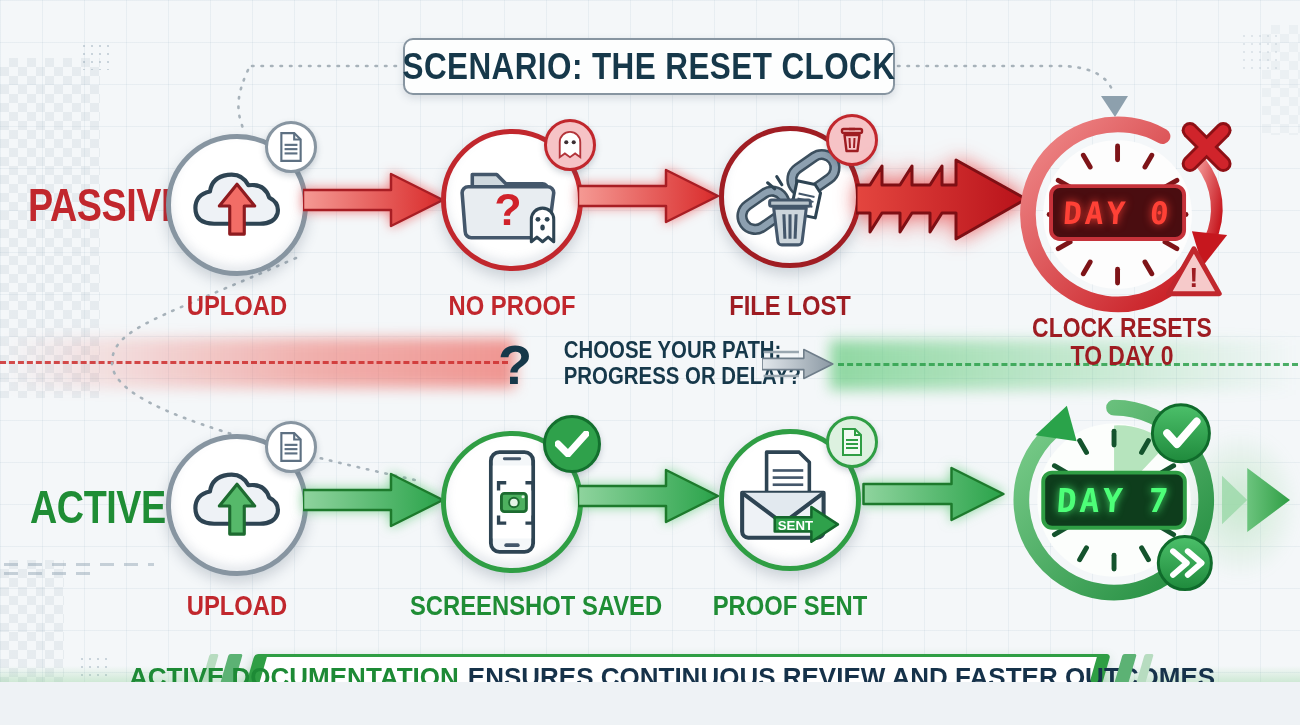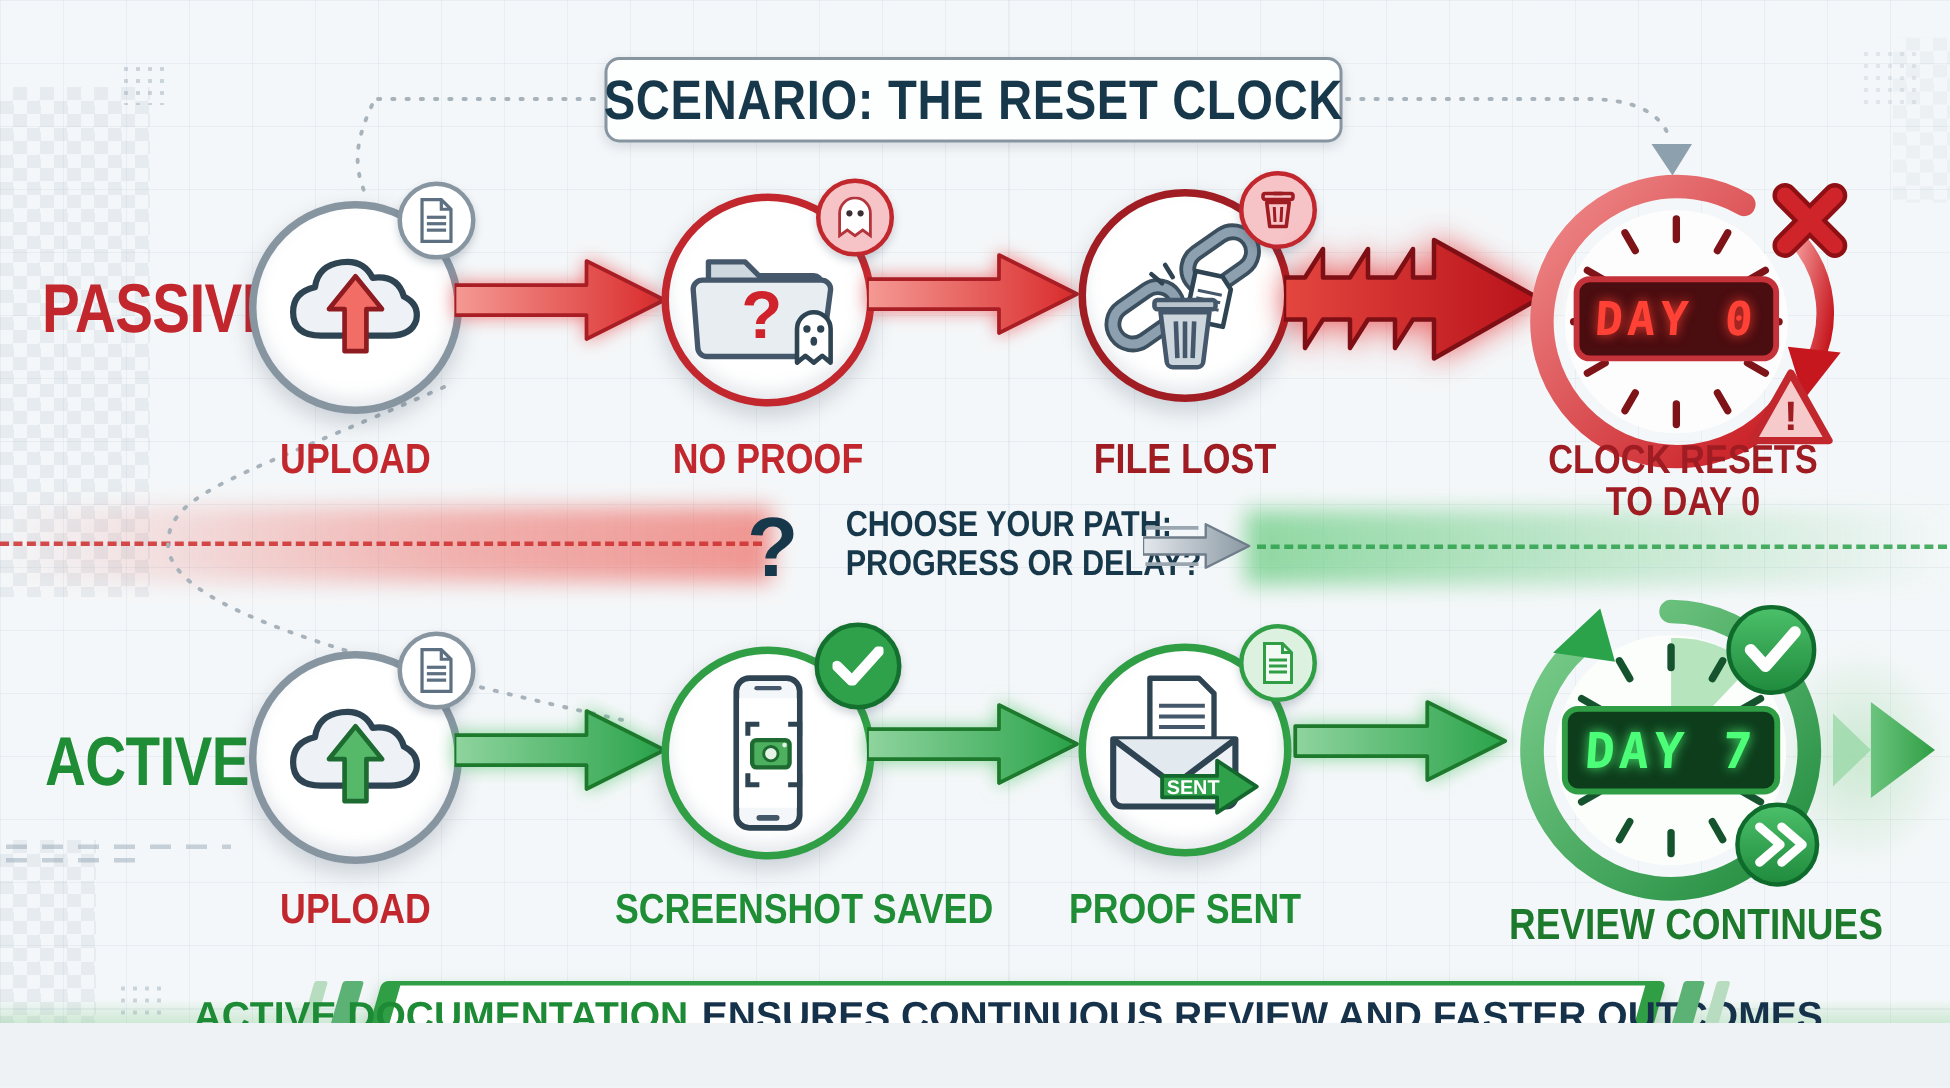--- a/index.html
+++ b/index.html
@@ -52,21 +52,21 @@
     box-shadow:0 3px 6px rgba(60,80,100,.25);
   }
   .badge.pink{background:#f6c3c6;border-color:#c1272d;}
   .badge.greenfill{background:#2fa14b;border-color:#13702e;}
   .badge.lightgreen{background:#ddf1e0;border-color:#2f9e44;}
 
   .step-label{position:absolute;width:240px;text-align:center;font-size:28px;font-weight:bold;white-space:nowrap;}
   .step-label.red{color:#c1272d;}
   .step-label.darkred{color:#9e1c22;}
   .step-label.green{color:#1f8d35;}
-  .clock-caption{position:absolute;text-align:center;font-weight:bold;font-size:27px;line-height:28px;white-space:nowrap;}
+  .clock-caption{position:absolute;text-align:center;font-weight:bold;font-size:27px;line-height:28px;white-space:nowrap;margin-top:22px;}
 
   .arrow-svg{position:absolute;}
   .glow-red{filter:drop-shadow(0 0 6px rgba(235,60,60,.65));}
   .glow-red-big{filter:drop-shadow(0 0 10px rgba(230,30,30,.7));}
   .glow-green{filter:drop-shadow(0 0 6px rgba(60,190,90,.6));}
 
   .band{position:absolute;pointer-events:none;}
   .red-band{left:0;top:338px;width:515px;height:50px;background:linear-gradient(to right, rgba(235,70,60,0), rgba(235,70,60,.40) 60%, rgba(235,70,60,.55));filter:blur(7px);}
   .green-band{left:830px;top:340px;width:470px;height:50px;background:linear-gradient(to right, rgba(60,190,90,.55), rgba(60,190,90,0));filter:blur(7px);}
   .red-dash{position:absolute;left:0;top:361px;width:508px;border-top:3px dashed rgba(205,45,45,.85);}
@@ -463,23 +463,20 @@
   <svg style="position:absolute;left:1222px;top:466px;" width="68" height="68" viewBox="0 0 70 66">
     <defs>
         <linearGradient id="gr-ch" x1="0" y1="0" x2="1" y2="0">
           <stop offset="0" stop-color="#6cc47e"></stop>
           <stop offset="1" stop-color="#2f9e44"></stop>
         </linearGradient>
       </defs>
     <polygon points="0,8 26,33 0,58" fill="#9ad8a7" opacity=".8"></polygon>
     <polygon points="26,0 70,33 26,66" fill="url(#gr-ch)"></polygon>
   </svg>
-  <div class="clock-caption" style="left:985px;top:603px;width:280px;color:#1d7a2c;font-size:29px;">
-    <div class="condensed">REVIEW CONTINUES</div>
-  </div>
 
   <div class="stripe" style="left:203px;width:9px;background:#b7dcc0;"></div>
   <div class="stripe" style="left:222px;width:14px;background:#5cb274;"></div>
   <div class="banner">
     <div class="banner-inner condensed">
       <span class="hl">ACTIVE DOCUMENTATION</span><span class="rest">ENSURES CONTINUOUS REVIEW AND FASTER OUTCOMES.</span>
     </div>
   </div>
   <div class="stripe" style="left:1116px;width:14px;background:#5cb274;"></div>
   <div class="stripe" style="left:1138px;width:9px;background:#b7dcc0;"></div>

